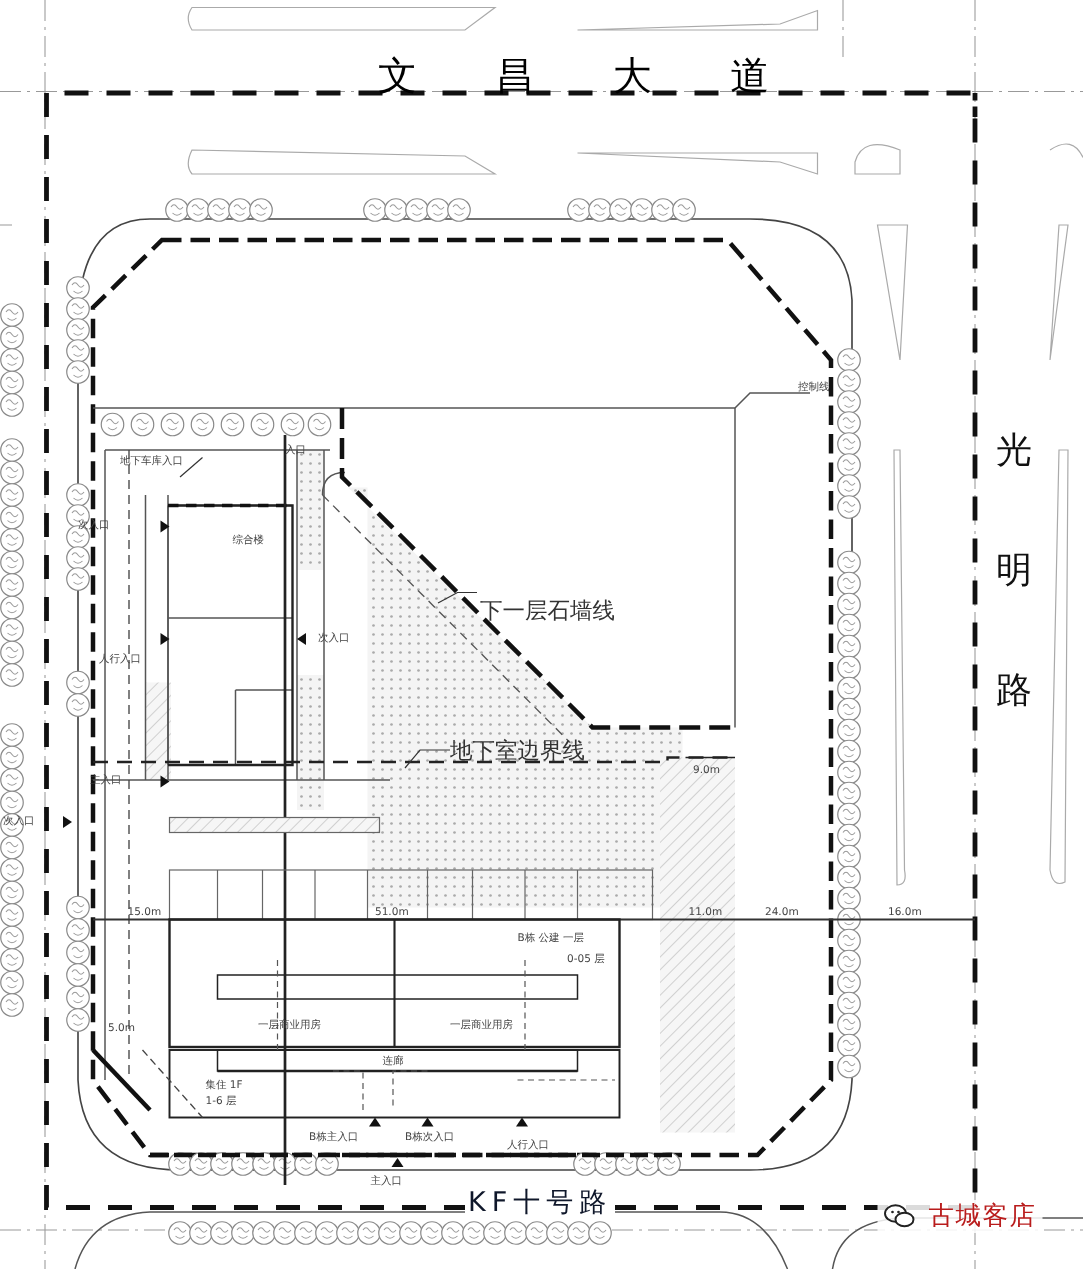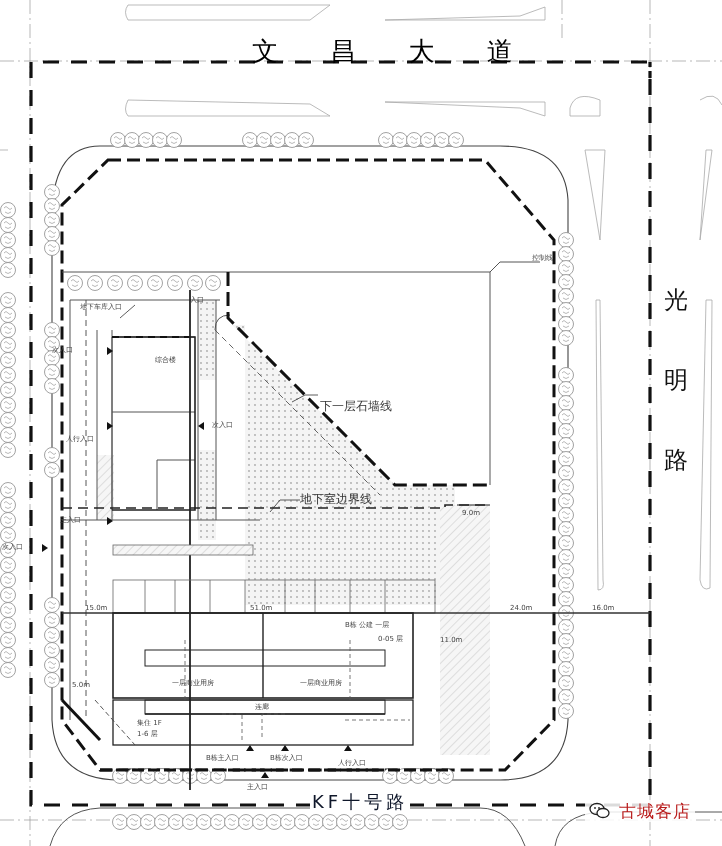--- a/index.html
+++ b/index.html
@@ -1,21 +1,21 @@
 <!DOCTYPE html>
 <html><head>
 <meta charset="utf-8">
 <style>
   html,body{margin:0;padding:0;background:#fff;}
   body{width:722px;height:846px;overflow:hidden;position:relative;font-family:"DejaVu Sans",sans-serif;}
   svg{position:absolute;left:0;top:0;}
   .lbl{position:absolute;color:#222;font-family:"DejaVu Sans",sans-serif;white-space:nowrap;line-height:1;}
   .road-h{font-size:26px;letter-spacing:22px;font-weight:normal;color:#000000;}
   .road-v{font-size:24px;color:#111;width:26px;text-align:center;}
-  .small{font-size:12px;color:#333;}
+  .small{font-size:15px;color:#333;}
   .tiny{font-size:7px;color:#444;}
   .wm{font-size:17px;color:#b91c1c;letter-spacing:1px;}
 </style>
 </head>
 <body>
 
 <svg width="722" height="846" viewBox="0 0 722 846" xmlns="http://www.w3.org/2000/svg">
   <defs>
     <pattern id="dots" width="6" height="6" patternUnits="userSpaceOnUse">
       <rect width="6" height="6" fill="#f4f4f4"></rect>
@@ -319,21 +319,21 @@
 <div class="lbl tiny" style="left:62px;top:304px;padding-left:18px;">地下车库入口</div>
 <div class="lbl tiny" style="left:190px;top:297px;">入口</div>
 <div class="lbl tiny" style="left:52px;top:347px;">次入口</div>
 <div class="lbl tiny" style="left:66px;top:436px;">人行入口</div>
 <div class="lbl tiny" style="left:60px;top:517px;">主入口</div>
 <div class="lbl tiny" style="left:2px;top:544px;">次入口</div>
 <div class="lbl tiny" style="left:212px;top:422px;">次入口</div>
 <div class="lbl tiny" style="left:155px;top:357px;">综合楼</div>
 <div class="lbl tiny" style="left:85px;top:605px;">15.0m</div>
 <div class="lbl tiny" style="left:250px;top:605px;">51.0m</div>
-<div class="lbl tiny" style="left:440px;top:605px;margin-top:32px;">11.0m</div>
+<div class="lbl tiny" style="left:459px;top:605px;">11.0m</div>
 <div class="lbl tiny" style="left:510px;top:605px;">24.0m</div>
 <div class="lbl tiny" style="left:592px;top:605px;">16.0m</div>
 <div class="lbl tiny" style="left:462px;top:510px;">9.0m</div>
 <div class="lbl tiny" style="left:345px;top:622px;">B栋 公建 一层</div>
 <div class="lbl tiny" style="left:378px;top:636px;">0-05 层</div>
 <div class="lbl tiny" style="left:172px;top:680px;">一层商业用房</div>
 <div class="lbl tiny" style="left:300px;top:680px;">一层商业用房</div>
 <div class="lbl tiny" style="left:255px;top:704px;">连廊</div>
 <div class="lbl tiny" style="left:137px;top:720px;">集住 1F</div>
 <div class="lbl tiny" style="left:137px;top:731px;">1-6 层</div>

